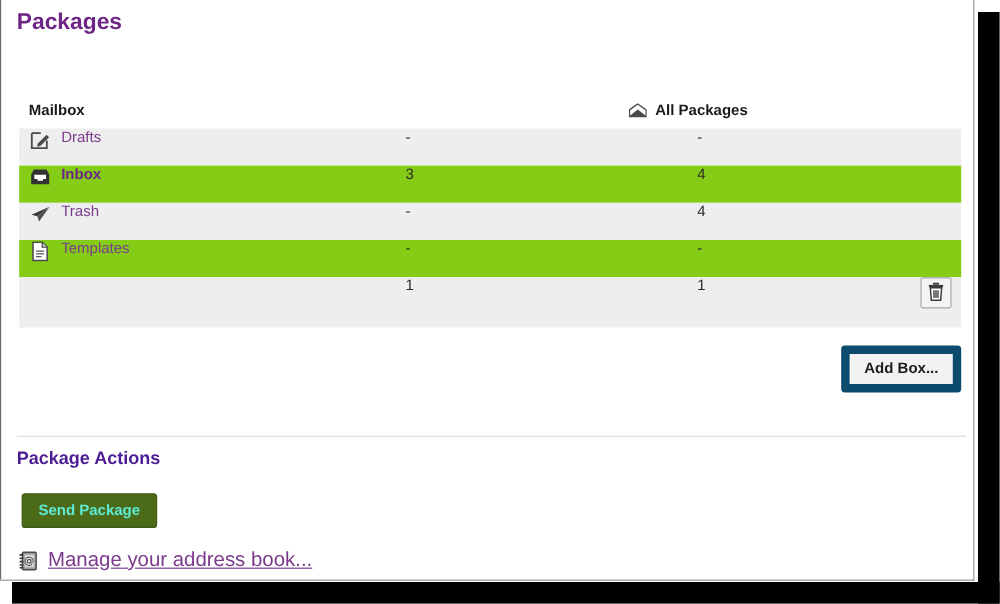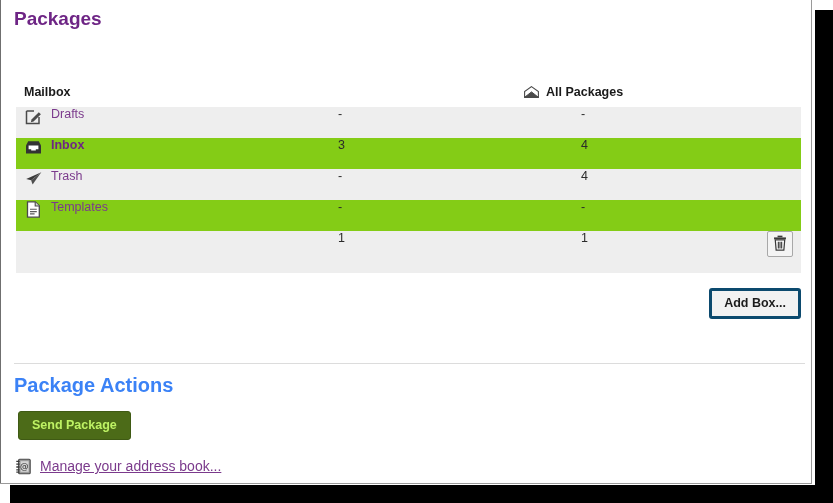--- a/index.html
+++ b/index.html
@@ -166,21 +166,21 @@
     width: 785px;
     display: flex;
     justify-content: flex-end;
   }
   .plain-btn {
     font-family: "Liberation Sans", sans-serif;
     font-size: 12.5px;
     font-weight: bold;
     color: #1c1c1c;
     background: #f2f2f2;
-    border: 3px solid #0c4a6e;
+    border: 7px solid #0c4a6e;
     border-radius: 3px;
     padding: 6px 12px 6px 12px;
     cursor: pointer;
     line-height: 1;
   }
 
   
   #divider {
     position: absolute;
     left: 14px;
@@ -188,33 +188,33 @@
     width: 791px;
     height: 1px;
     background: #dcdcdc;
   }
 
   
   .section-title {
     position: absolute;
     left: 14px;
     top: 374px;
-    font-size: 20px;
-    font-weight: bold;
-    color: #3b82f6;
+    font-size: 15px;
+    font-weight: bold;
+    color: #4c1d95;
     white-space: nowrap;
   }
   #send-package-btn {
     position: absolute;
     left: 18px;
     top: 411px;
     font-family: "Liberation Sans", sans-serif;
     font-size: 12.5px;
     font-weight: bold;
-    color: #bef264;
+    color: #5eead4;
     background: #4c6b18;
     border: 1px solid #3f5a14;
     border-radius: 3px;
     padding: 7px 13px;
     cursor: pointer;
     line-height: 1;
   }
   #address-book-row {
     position: absolute;
     left: 14px;
@@ -224,21 +224,21 @@
   }
   #address-book-row .ab-icon {
     width: 18px;
     height: 18px;
     margin-right: 8px;
     display: inline-flex;
     align-items: center;
     justify-content: center;
   }
   .link {
-    font-size: 14px;
+    font-size: 17px;
     color: #7b3a8c;
     text-decoration: underline;
     cursor: pointer;
     white-space: nowrap;
   }
 </style>
 </head>
 <body>
 
 <div id="screen">

